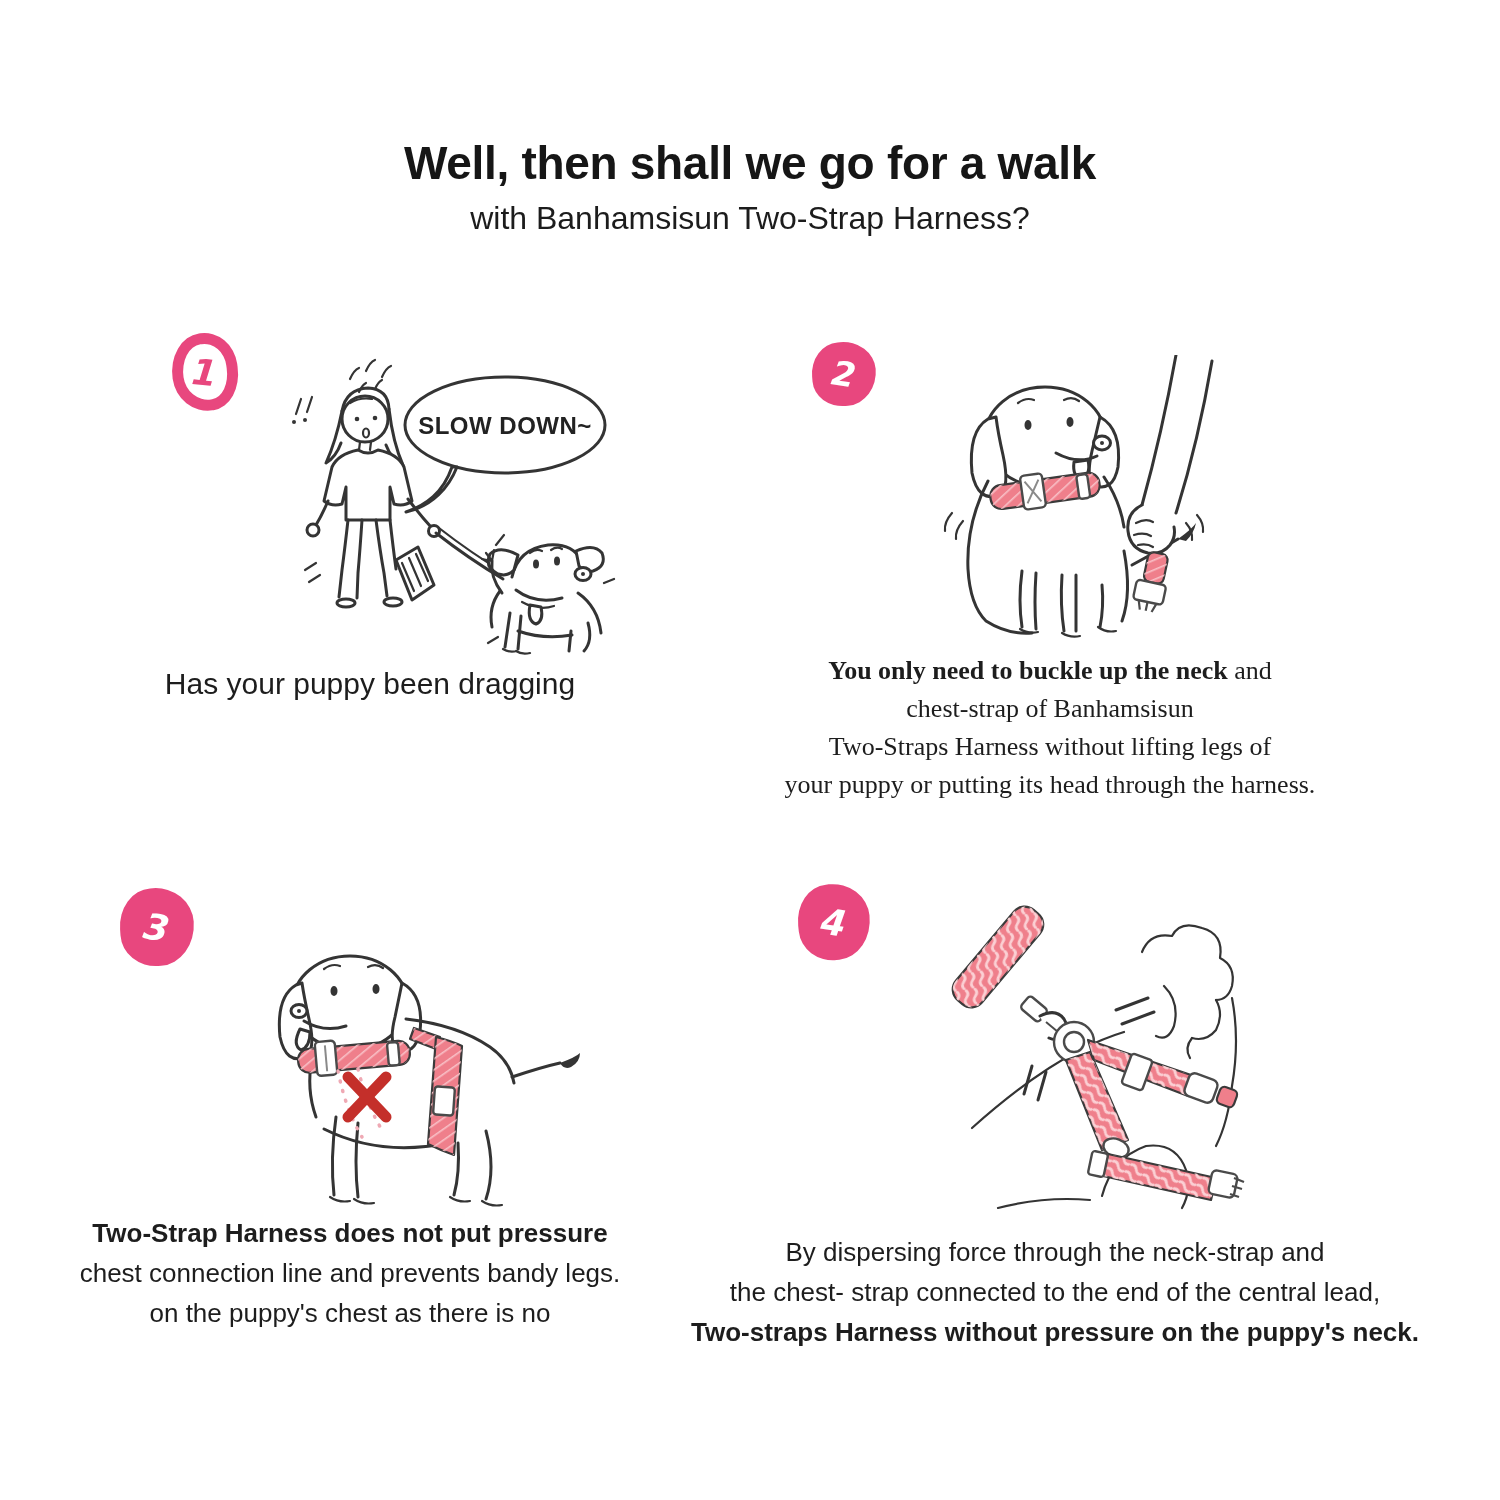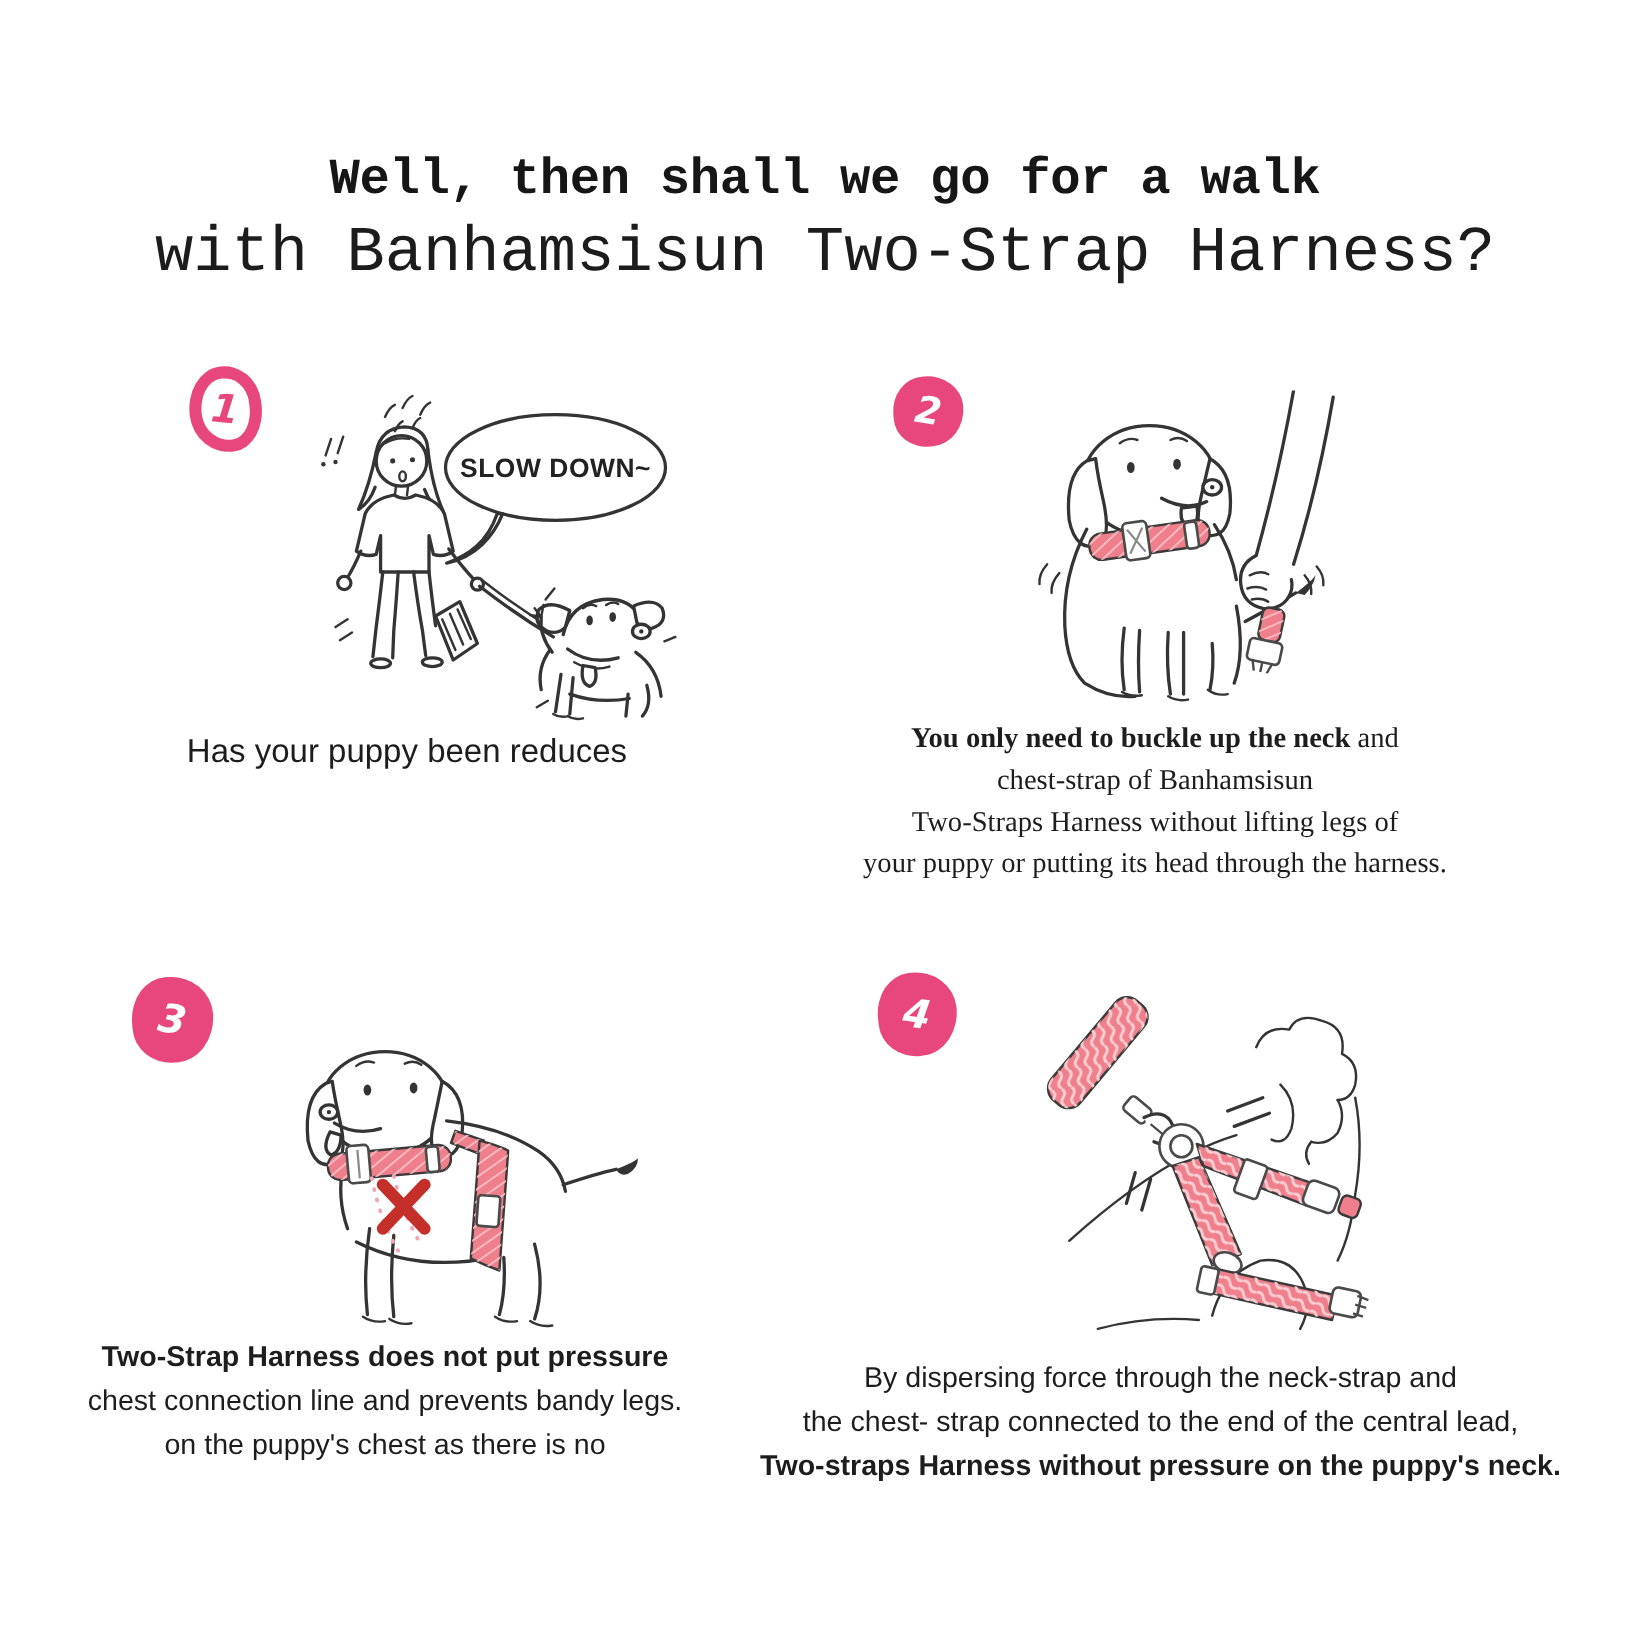--- a/index.html
+++ b/index.html
@@ -4,23 +4,23 @@
 <style>
   :root{
     --pink:#e8477e;
     --coral:#ef7f8b;
     --ink:#343434;
     --text:#1d1d1d;
   }
   html,body{margin:0;padding:0;background:#fff;}
   .page{position:relative;width:1500px;height:1500px;background:#ffffff;overflow:hidden;
         font-family:"Liberation Sans",sans-serif;color:var(--text);}
-  .title{position:absolute;top:140px;left:0;width:100%;text-align:center;line-height:1;font-family:Liberation Mono, monospace;}
+  .title{position:absolute;top:140px;left:0;width:100%;text-align:center;line-height:1;}
   .t1{font-size:46px;font-weight:800;letter-spacing:-0.3px;color:#161616;}
-  .t2{font-size:58px;font-weight:400;margin-top:16px;color:#1c1c1c;}
+  .t2{font-size:32px;font-weight:400;margin-top:16px;color:#1c1c1c;}
   section{position:absolute;}
   .sec1{left:60px;top:325px;width:620px;height:545px;}
   .sec2{left:660px;top:325px;width:780px;height:545px;}
   .sec3{left:30px;top:880px;width:640px;height:540px;}
   .sec4{left:640px;top:880px;width:830px;height:540px;}
   .badge{position:absolute;display:flex;align-items:center;justify-content:center;
          font-weight:bold;font-family:"DejaVu Sans",sans-serif;}
   .badge span{display:block;transform:rotate(14deg);font-style:italic;}
   .badge.filled{background:var(--pink);color:#fff;border-radius:46% 54% 50% 50%/52% 48% 56% 44%;}
   .badge.ring{border:11px solid var(--pink);color:var(--pink);background:#fff;
@@ -127,21 +127,21 @@
         <path class="k" d="M318,276 Q344,285 372,280"></path>
         <path class="k" d="M310,258 L305,292 M321,261 L318,294"></path>
         <path class="k thin" d="M303,294 q6,4 14,2 M316,296 q6,4 14,2"></path>
         <path class="k" d="M388,268 Q393,286 384,296 M371,276 L369,296"></path>
         <path class="k" d="M302,238 Q290,222 292,206"></path>
         <path class="k thin" d="M292,206 l-6,-8 M292,206 l2,-11 M292,206 l-10,-2"></path>
         <path class="k thin" d="M296,190 l8,-10 M404,228 l10,-4 M298,282 l-10,6"></path>
       </g>
     </svg>
     <p class="caption cap1">
-      <span class="line"><span>Has your puppy been reduces</span></span>
+      <span class="line"><span>Has your puppy been dragging</span></span>
     </p>
   </section>
 
   <section class="sec2">
     <div class="badge filled b2">
       <span>2</span>
     </div>
     <svg class="illus i2" width="335" height="290" viewBox="0 0 335 290">
       <defs>
         <pattern id="st2" width="9" height="9" patternUnits="userSpaceOnUse" patternTransform="rotate(55)">

